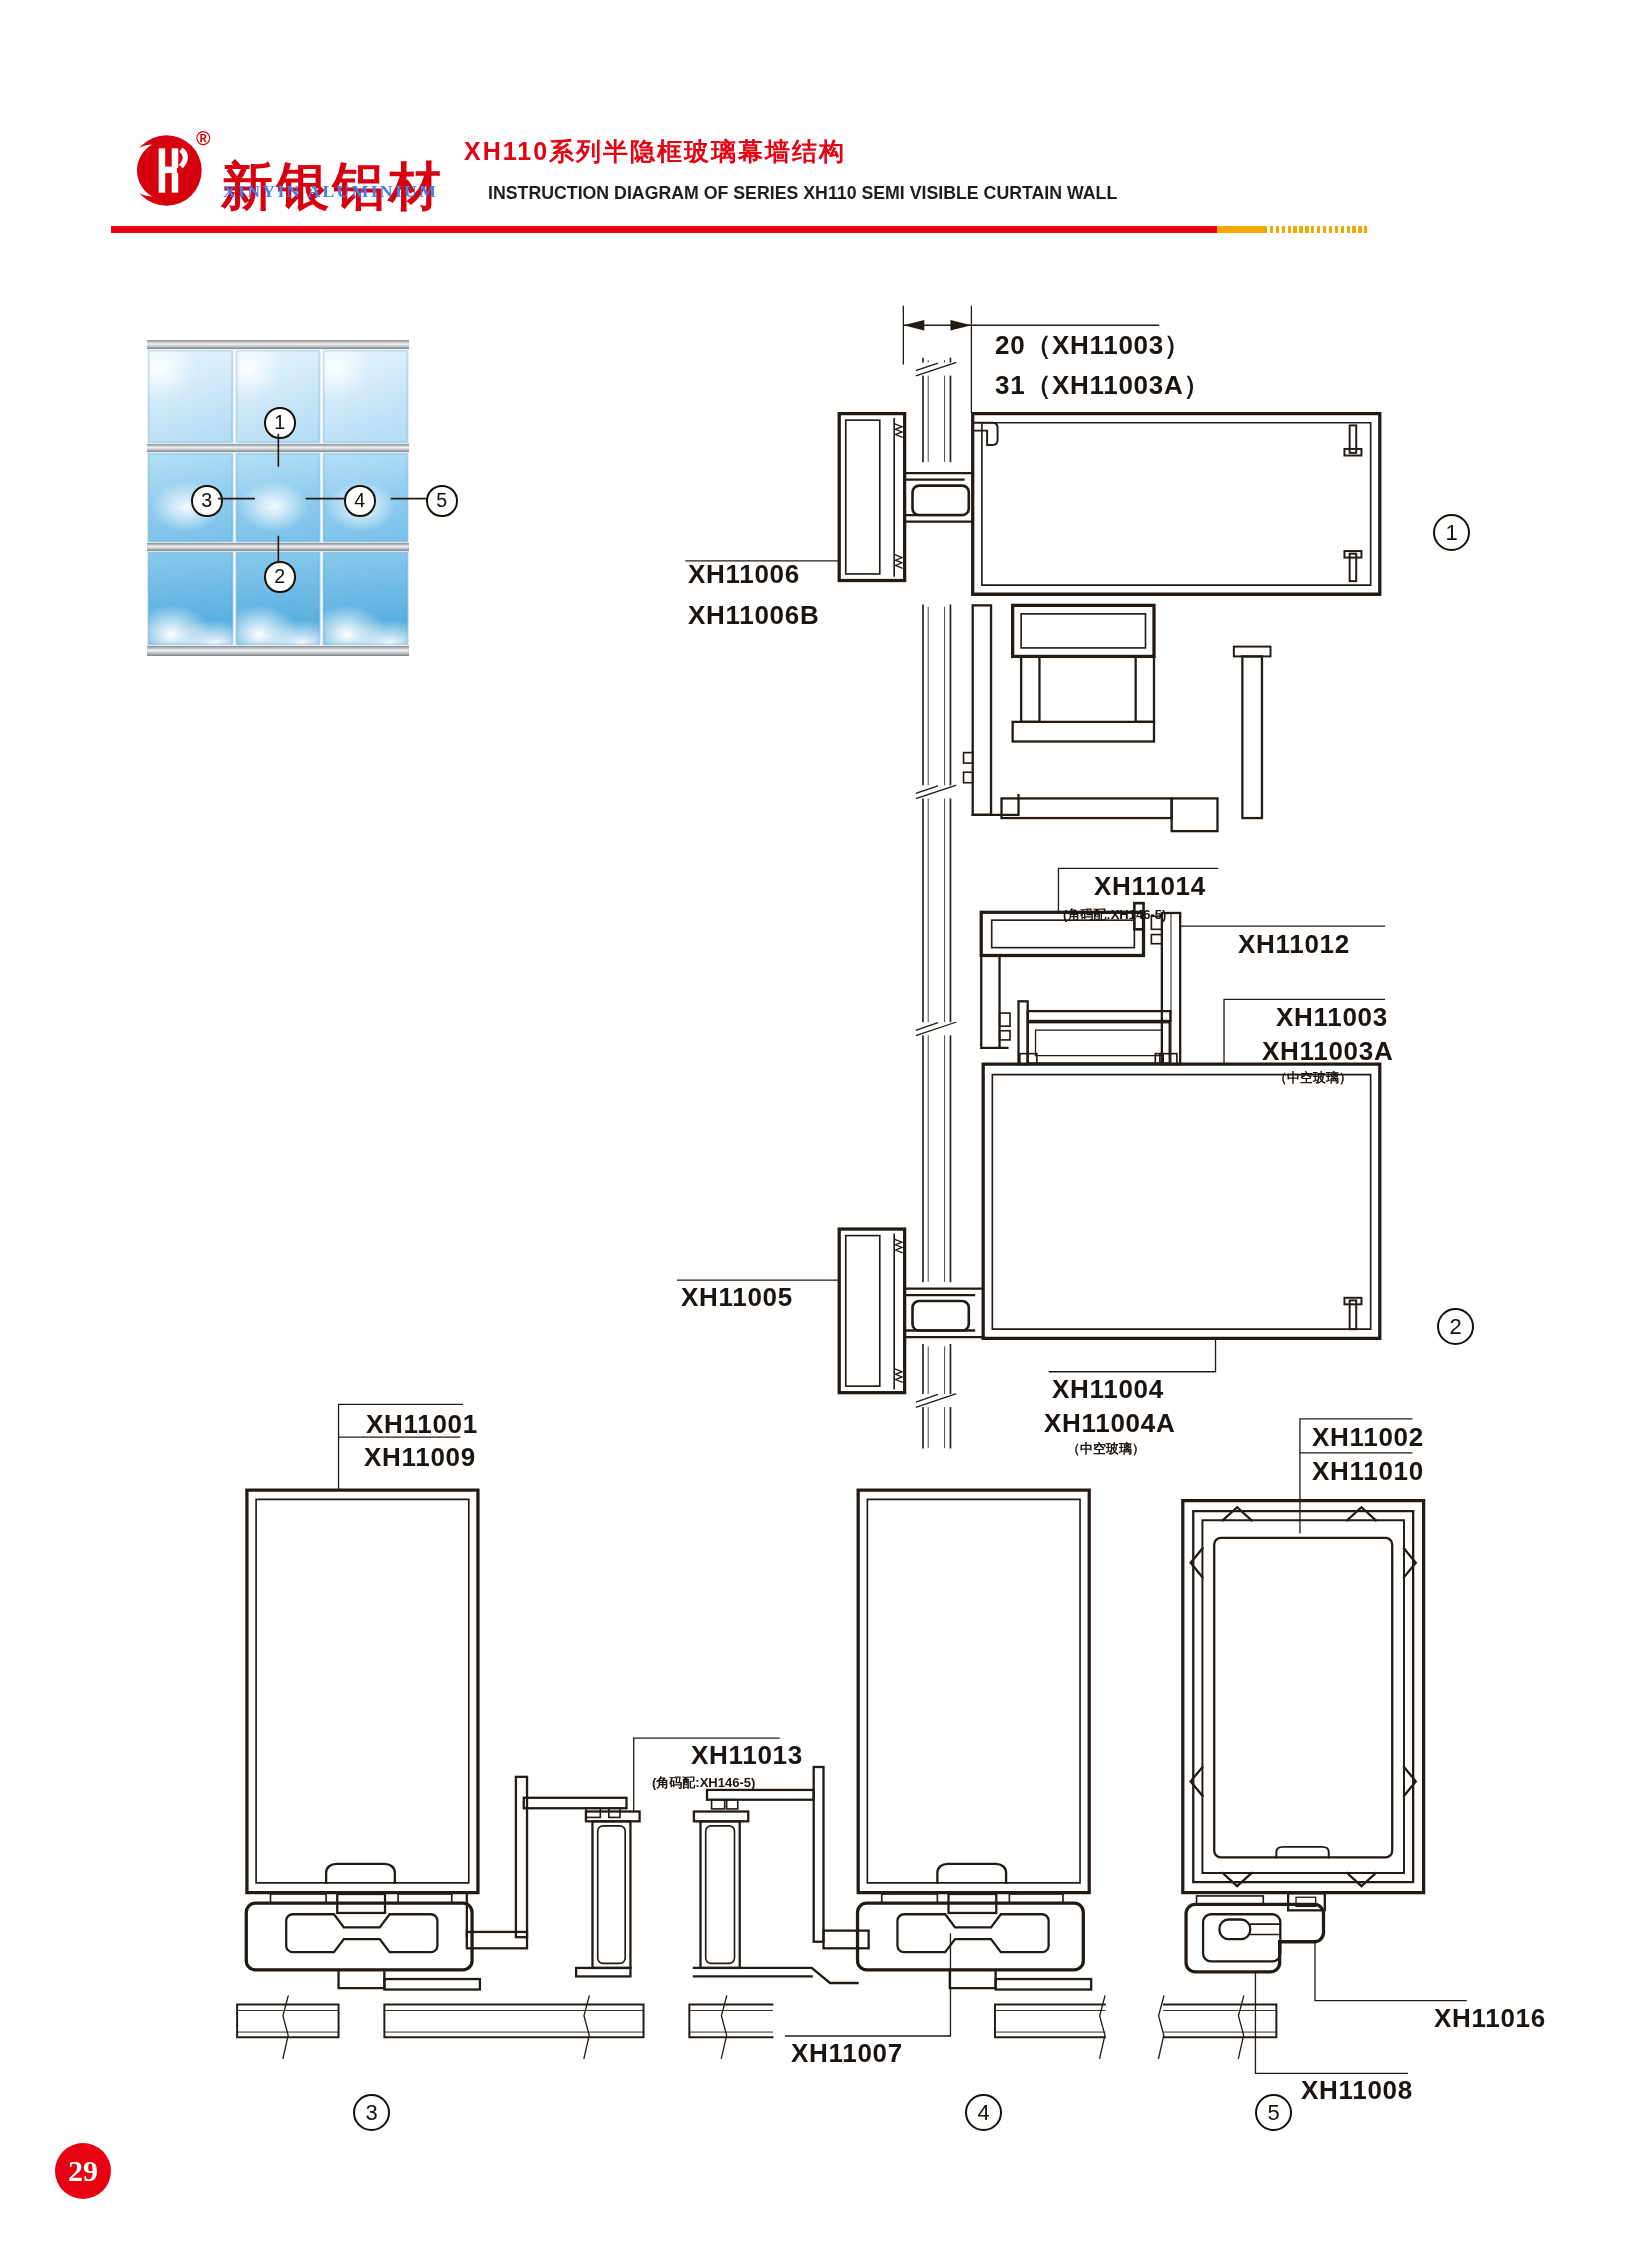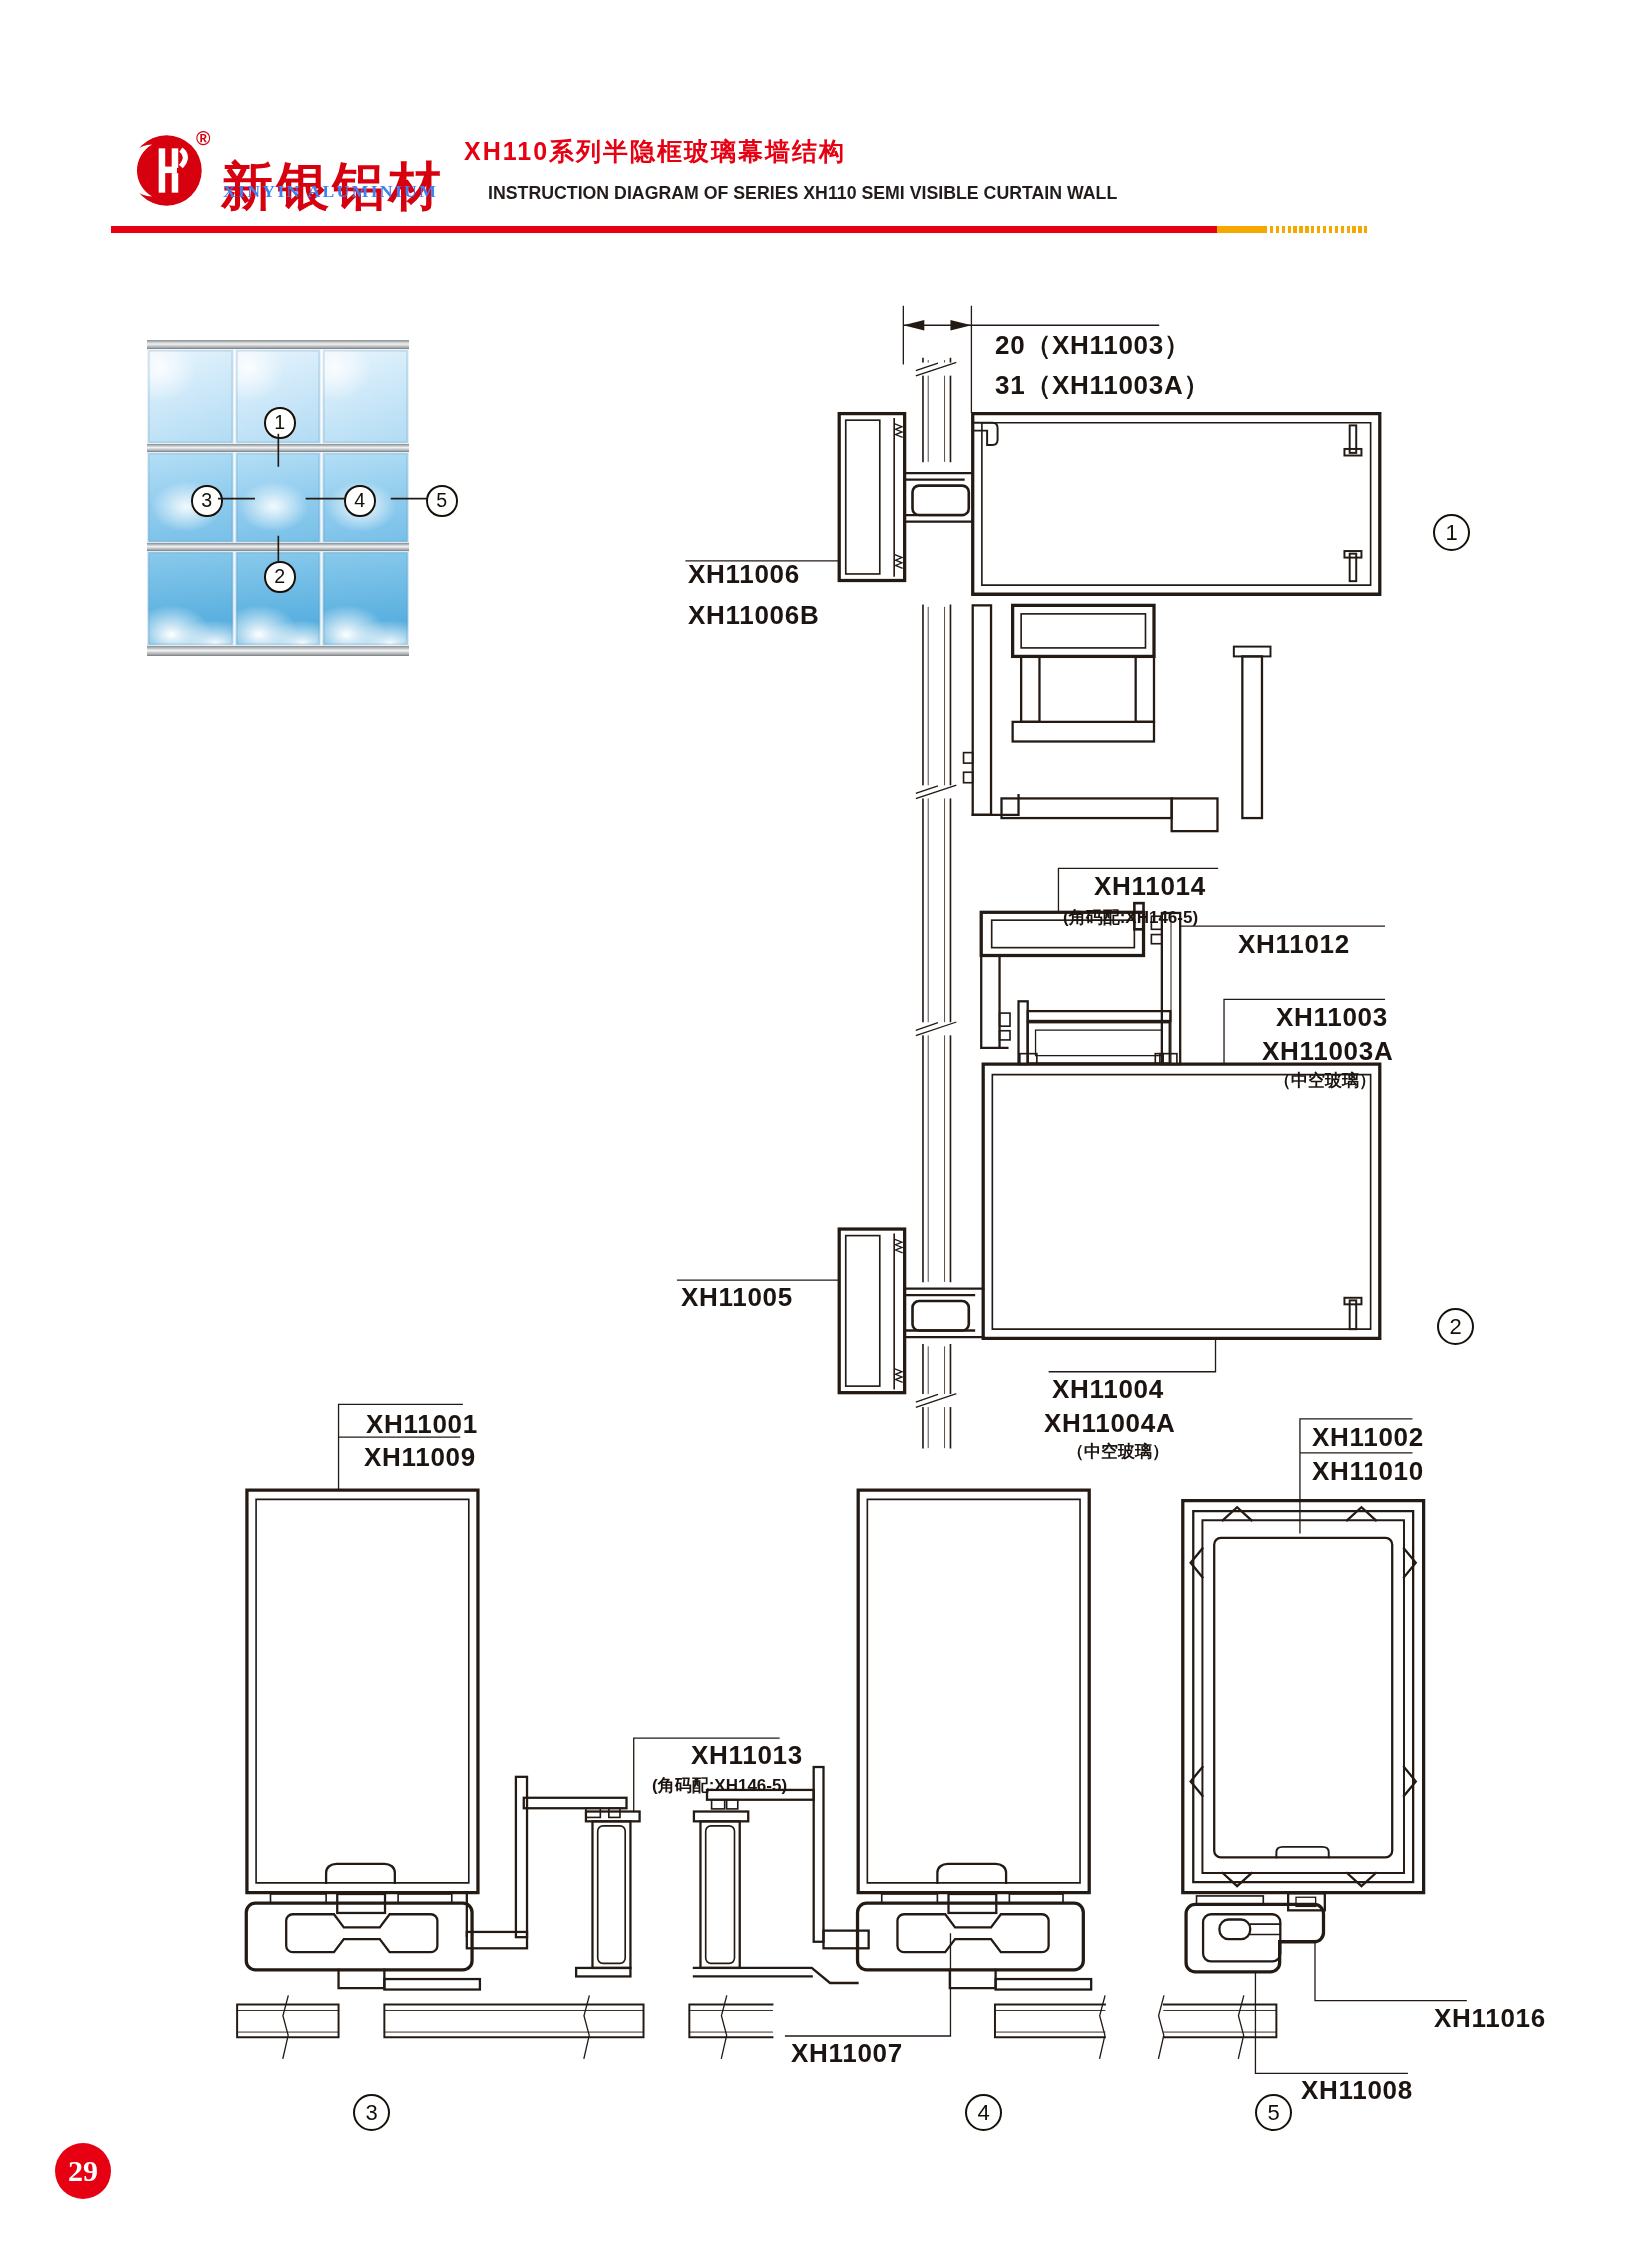--- a/index.html
+++ b/index.html
@@ -34,21 +34,21 @@
   .r3{background:radial-gradient(ellipse 75% 50% at 28% 88%,#ffffff,rgba(255,255,255,0) 62%),
       radial-gradient(ellipse 85% 42% at 78% 97%,rgba(255,255,255,.95),rgba(255,255,255,0) 58%),
       linear-gradient(175deg,#8acaec,#5cb1e0 70%,#47a5d9);}
   
   .co{position:absolute;width:27.5px;height:27.5px;border:2px solid #151008;border-radius:50%;background:#fff;
       display:flex;align-items:center;justify-content:center;font:400 19.6px "Liberation Sans",sans-serif;color:#151008;}
   .badge{width:33px;height:33px;font-size:22px;}
   
   .lbl{position:absolute;font:700 26px "Liberation Sans",sans-serif;color:#1c1410;white-space:nowrap;
        letter-spacing:0.7px;margin-top:32px;}
-  .note{font-size:17px;letter-spacing:0;}
+  .note{font-size:13px;letter-spacing:0;}
   
   #pagenum{position:absolute;left:55px;top:2143px;width:56px;height:56px;border-radius:50%;background:#e60012;
            display:flex;align-items:center;justify-content:center;color:#fff;
            font:700 30px "Liberation Serif",serif;}
 </style>
 </head>
 <body>
 
 <div id="page">
 

